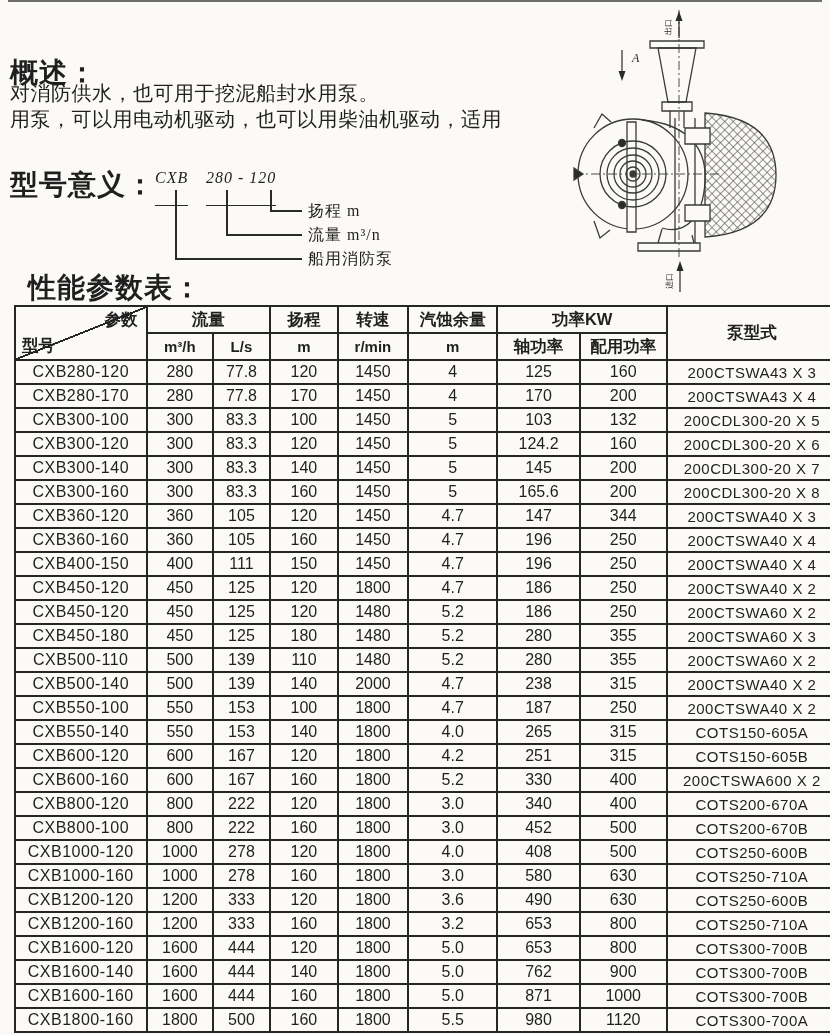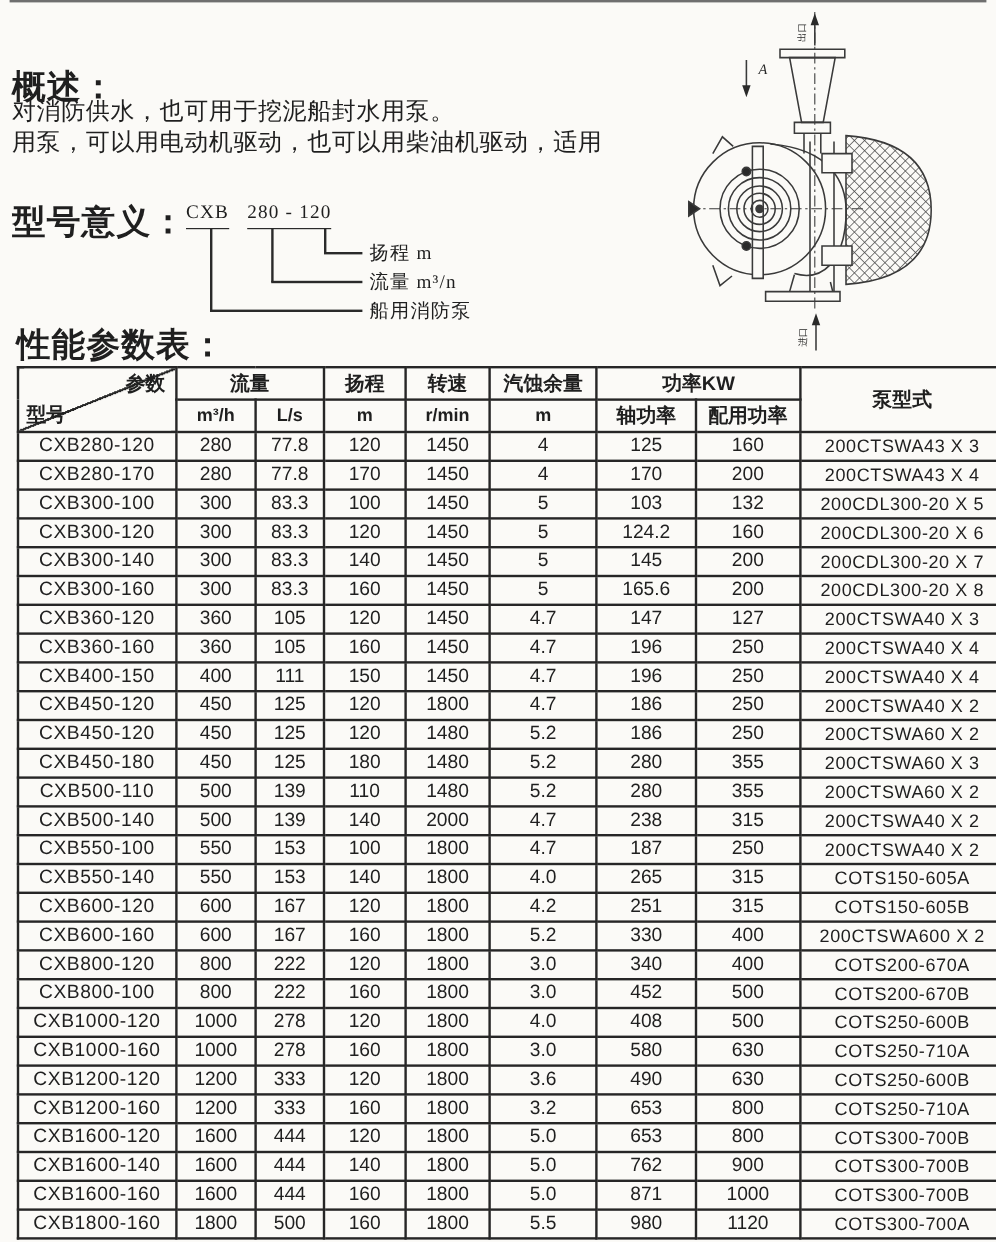--- a/index.html
+++ b/index.html
@@ -7,26 +7,26 @@
     position:relative; width:830px; height:1035px; margin:0 auto;
     background:#fbfaf7; color:#1f1f1f; overflow:hidden;
     font-family:"Liberation Serif","DejaVu Serif",serif;
   }
   .top-rule{position:absolute;left:8px;top:0;width:814px;height:2px;background:#6f6f6f;}
   .doc-title{position:absolute;left:0;top:3px;width:100%;text-align:center;
     font-size:29px;font-weight:700;letter-spacing:2px;}
   .sec-heading{position:absolute;font-size:28px;font-weight:700;letter-spacing:1px;font-family:Liberation Mono, monospace;}
   #h-overview{left:10px;top:54px;}
   #h-model{left:10px;top:166px;}
-  #h-perf{left:14px;top:269px;}
+  #h-perf{left:28px;top:269px;}
   .overview-text{position:absolute;left:10px;top:81px;width:565px;
     font-size:20px;line-height:25.5px;letter-spacing:0.5px;}
   .overview-text .indent{ text-indent:44px;}
   .code-part{position:absolute;font-size:16px;letter-spacing:1px;
-    border-bottom:1.5px solid #2a2a2a;padding-bottom:3px;}
+    border-bottom:1.5px solid #2a2a2a;padding-bottom:18px;font-style:italic;}
   #code-1{left:155px;top:169px;}
   #code-2{left:206px;top:169px;}
   .cline{position:absolute;background:#2a2a2a;}
   .callout{position:absolute;left:308px;font-size:16px;letter-spacing:1px;}
   
   .perf-table{position:absolute;left:14px;top:305px;width:824px;
     border-collapse:collapse;table-layout:fixed;
     font-family:Liberation Sans, sans-serif;}
   .perf-table th,.perf-table td{
     border:2px solid #262626;text-align:center;vertical-align:middle;
@@ -240,21 +240,21 @@
           <td class="c-type">200CDL300-20 X 8</td>
         </tr>
         <tr>
           <td class="c-model">CXB360-120</td>
           <td>360</td>
           <td>105</td>
           <td>120</td>
           <td>1450</td>
           <td>4.7</td>
           <td>147</td>
-          <td>127</td>
+          <td>344</td>
           <td class="c-type">200CTSWA40 X 3</td>
         </tr>
         <tr>
           <td class="c-model">CXB360-160</td>
           <td>360</td>
           <td>105</td>
           <td>160</td>
           <td>1450</td>
           <td>4.7</td>
           <td>196</td>

